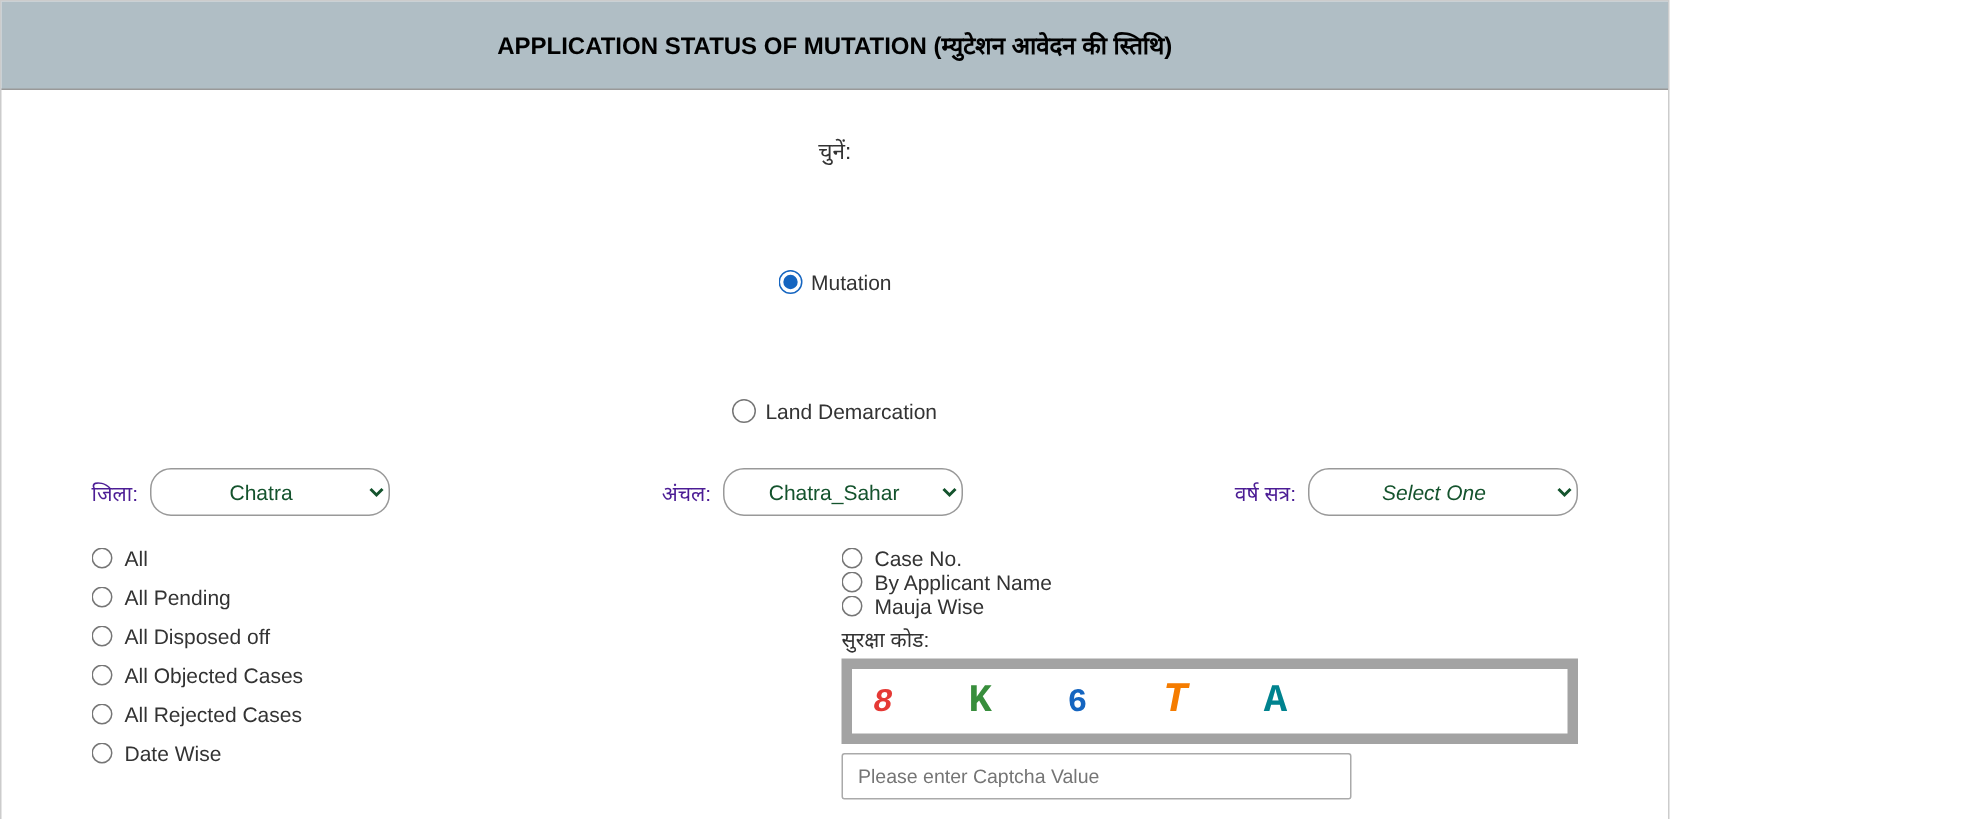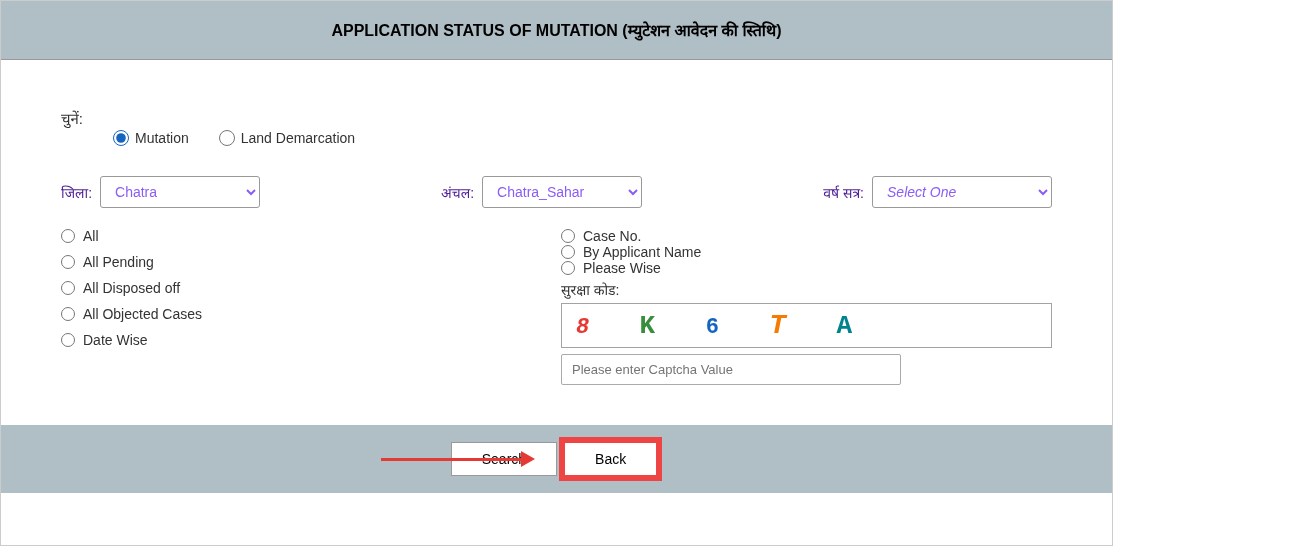--- a/index.html
+++ b/index.html
@@ -26,20 +26,21 @@
     }
     .content {
       padding: 20px 60px;
     }
     .radio-type-row {
       display: flex;
       align-items: center;
       gap: 30px;
       margin-bottom: 30px;
       margin-top: 10px;
+      flex-direction: column;
     }
     .label-text {
       font-size: 15px;
       color: #333;
     }
     .radio-option {
       display: flex;
       align-items: center;
       gap: 6px;
       cursor: pointer;
@@ -63,25 +64,26 @@
       gap: 8px;
     }
     .dropdown-group label {
       font-size: 14px;
       color: #4c1d95;
       white-space: nowrap;
     }
     .dropdown-group select {
       padding: 6px 10px;
       border: 1px solid #999;
-      border-radius: 3px;
-      font-size: 14px;
-      color: #8b5cf6;
-      background: #fff;
-      cursor: pointer;
+      border-radius: 14px;
+      font-size: 14px;
+      color: #14532d;
+      background: #fff;
+      cursor: pointer;
+      text-align: center;
     }
     .dropdown-group select:nth-child(2) {
       min-width: 160px;
     }
     .main-options {
       display: flex;
       gap: 0;
       margin-top: 10px;
     }
     .left-options {
@@ -107,21 +109,21 @@
       cursor: pointer;
     }
     .security-label {
       font-size: 14px;
       margin-top: 4px;
       margin-bottom: 4px;
       color: #333;
     }
     .captcha-image {
       background: #fff;
-      border: 1px solid #a3a3a3;
+      border: 7px solid #a3a3a3;
       padding: 6px 14px;
       font-size: 22px;
       font-weight: bold;
       letter-spacing: 8px;
       display: inline-block;
       margin-bottom: 6px;
       font-family: 'Courier New', monospace;
     }
     .captcha-char-8 { color: #e53935; font-style: italic; }
     .captcha-char-K { color: #388e3c; font-size: 26px; }
@@ -247,37 +249,41 @@
         </label>
         <label class="radio-item">
           <input type="radio" name="filter" value="all_disposed" style="">
           <span>All Disposed off</span>
         </label>
         <label class="radio-item">
           <input type="radio" name="filter" value="all_objected" style="">
           <span>All Objected Cases</span>
         </label>
         <label class="radio-item">
+          <input type="radio" name="filter" value="all_rejected" style="">
+          <span>All Rejected Cases</span>
+        </label>
+        <label class="radio-item">
           <input type="radio" name="filter" value="date_wise" style="">
           <span>Date Wise</span>
         </label>
       </div>
 
       <div class="right-options">
         <label class="radio-item">
           <input type="radio" name="search_by" value="case_no" style="">
           <span>Case No.</span>
         </label>
         <label class="radio-item">
           <input type="radio" name="search_by" value="by_applicant" style="">
           <span>By Applicant Name</span>
         </label>
         <label class="radio-item">
           <input type="radio" name="search_by" value="mauja_wise" style="">
-          <span>Please Wise</span>
+          <span>Mauja Wise</span>
         </label>
         <div class="security-label">सुरक्षा कोड:</div>
         <div class="captcha-image">
           <span class="captcha-char-8">8</span>&nbsp;
           <span class="captcha-char-K">K</span>&nbsp;
           <span class="captcha-char-6">6</span>&nbsp;
           <span class="captcha-char-T">T</span>&nbsp;
           <span class="captcha-char-A">A</span>
         </div>
         <input type="text" class="captcha-input" placeholder="Please enter Captcha Value" style="">

